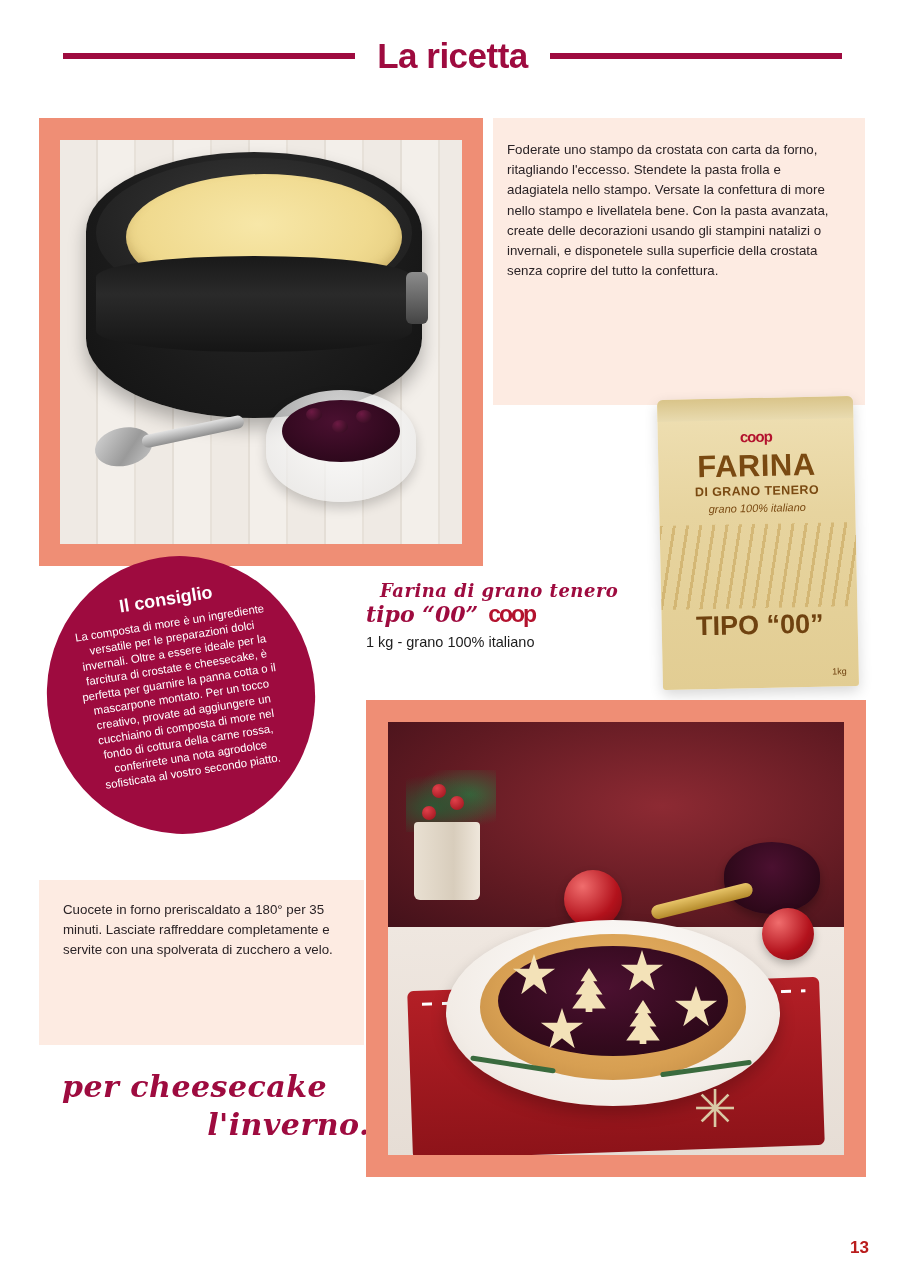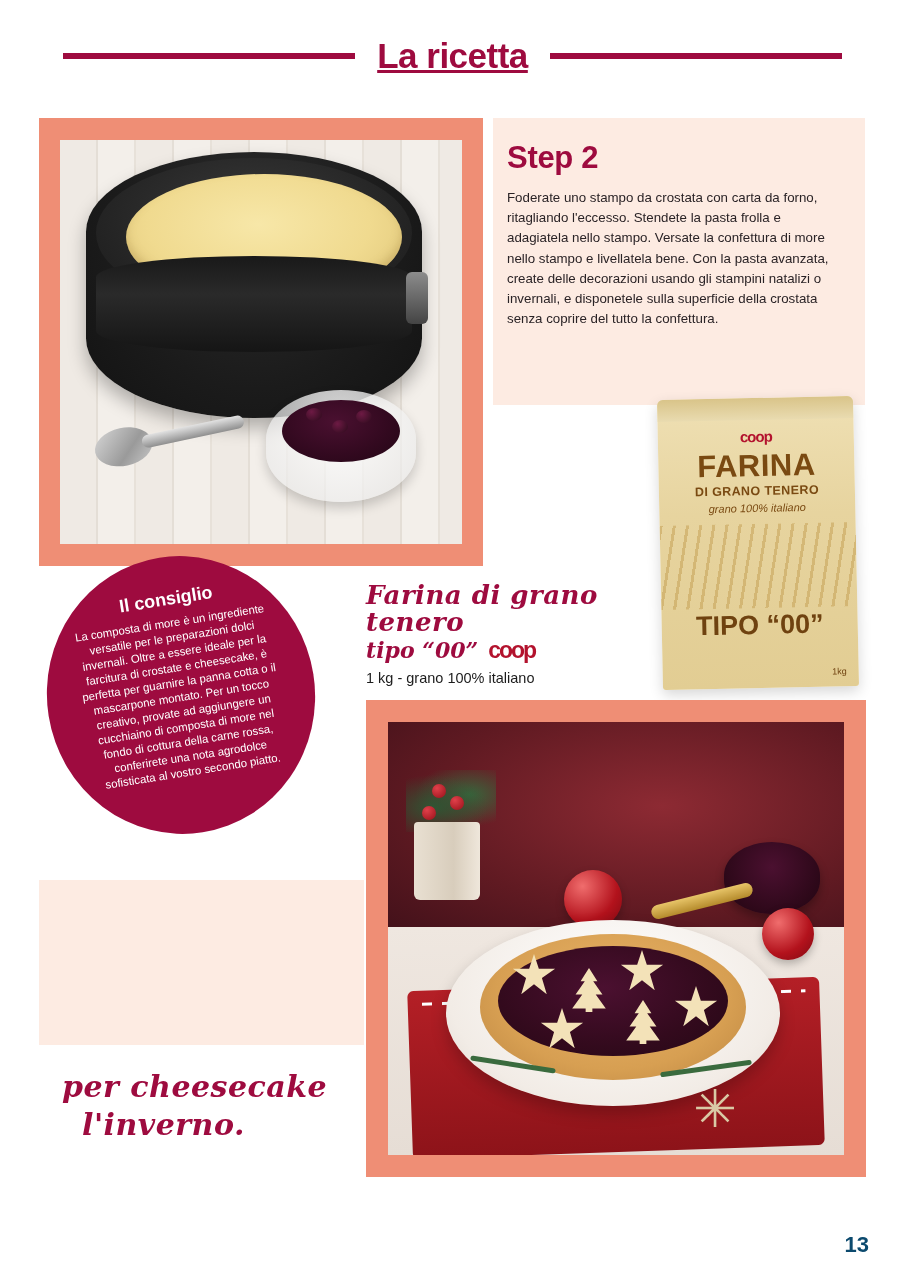--- a/index.html
+++ b/index.html
@@ -33,21 +33,20 @@
   }
   .rule-left { width: 292px; margin-right: 22px; }
   .rule-right { width: 292px; margin-left: 22px; }
   .page-header h1 {
     margin: 0;
     font-size: 35px;
     font-weight: bold;
     color: #9e0b3f;
     letter-spacing: -0.5px;
     white-space: nowrap;
-    text-decoration: underline;
   }
 
   
   .step2-photo-frame {
     position: absolute;
     left: 39px;
     top: 118px;
     width: 444px;
     height: 448px;
     background: #ef8e75;
@@ -321,23 +320,24 @@
     top: 582px;
     width: 300px;
   }
   .script {
     font-family: "DejaVu Serif", serif;
     font-style: italic;
     color: #9e0b3f;
     font-weight: bold;
   }
   .flour-caption .l1 {
-    font-size: 26px;
+    font-size: 18px;
     line-height: 1.05;
     letter-spacing: 0.5px;
+    margin-left: 14px;
   }
   .flour-caption .l2 {
     font-size: 22px;
     line-height: 1.2;
     display: flex;
     align-items: baseline;
     gap: 10px;
   }
   .coop-logo {
     font-family: "Liberation Sans", sans-serif;
@@ -374,21 +374,21 @@
   .closing div {
     font-family: "DejaVu Serif", serif;
     font-style: italic;
     font-weight: bold;
     color: #9e0b3f;
     font-size: 30px;
     line-height: 1.28;
     letter-spacing: 0.5px;
   }
   .closing .c2 { padding-left: 22px; }
-  .closing .c3 { padding-left: 42px; }
+  .closing .c3 { padding-left: 42px; text-align: right; }
 
   
   .tart-frame {
     position: absolute;
     left: 366px;
     top: 700px;
     width: 500px;
     height: 477px;
     background: #ef8e75;
   }
@@ -539,23 +539,23 @@
     font-size: 52px;
     line-height: 54px;
     text-align: center;
   }
 
   
   .page-number {
     position: absolute;
     right: 36px;
     bottom: 22px;
-    font-size: 22px;
-    font-weight: bold;
-    color: #0c4a6e;
+    font-size: 17px;
+    font-weight: bold;
+    color: #b91c1c;
   }
 </style>
 </head>
 <body>
 
 <div class="page-header">
   <div class="rule rule-left"></div>
   <h1>La ricetta</h1>
   <div class="rule rule-right"></div>
 </div>
@@ -578,21 +578,20 @@
       <div class="jam-glass"></div>
       <div class="jam"></div>
       <div class="jam-berry" style="left:40px; top:18px;"></div>
       <div class="jam-berry" style="left:66px; top:30px;"></div>
       <div class="jam-berry" style="left:90px; top:20px;"></div>
     </div>
   </div>
 </div>
 
 <div class="step2-text">
-  <h2 class="step-title">Step 2</h2>
   <p class="step-body">Foderate uno stampo da crostata con carta da forno, ritagliando l'eccesso. Stendete la pasta frolla e adagiatela nello stampo. Versate la confettura di more nello stampo e livellatela bene. Con la pasta avanzata, create delle decorazioni usando gli stampini natalizi o invernali, e disponetele sulla superficie della crostata senza coprire del tutto la confettura.</p>
 </div>
 
 <div class="flour-pack">
   <div class="flour-top"></div>
   <div class="flour-coop">coop</div>
   <div class="flour-main">FARINA</div>
   <div class="flour-sub">DI GRANO TENERO</div>
   <div class="flour-sub2">grano 100% italiano</div>
   <div class="wheat"></div>
@@ -608,20 +607,21 @@
 <div class="flour-caption">
   <div class="script l1">Farina di grano tenero</div>
   <div class="script l2">
     <span>tipo “00”</span>
     <span class="coop-logo">coop</span>
   </div>
   <div class="flour-weight">1 kg - grano 100% italiano</div>
 </div>
 
 <div class="step3-text">
+  <p class="step-body">Cuocete in forno preriscaldato a 180° per 35 minuti. Lasciate raffreddare completamente e servite con una spolverata di zucchero a velo.</p>
 </div>
 
 <div class="closing">
   <div class="c2">per cheesecake</div>
   <div class="c3">l'inverno.</div>
 </div>
 
 <div class="tart-frame">
   <div class="tart-photo">
     <div class="tart-wall"></div>

